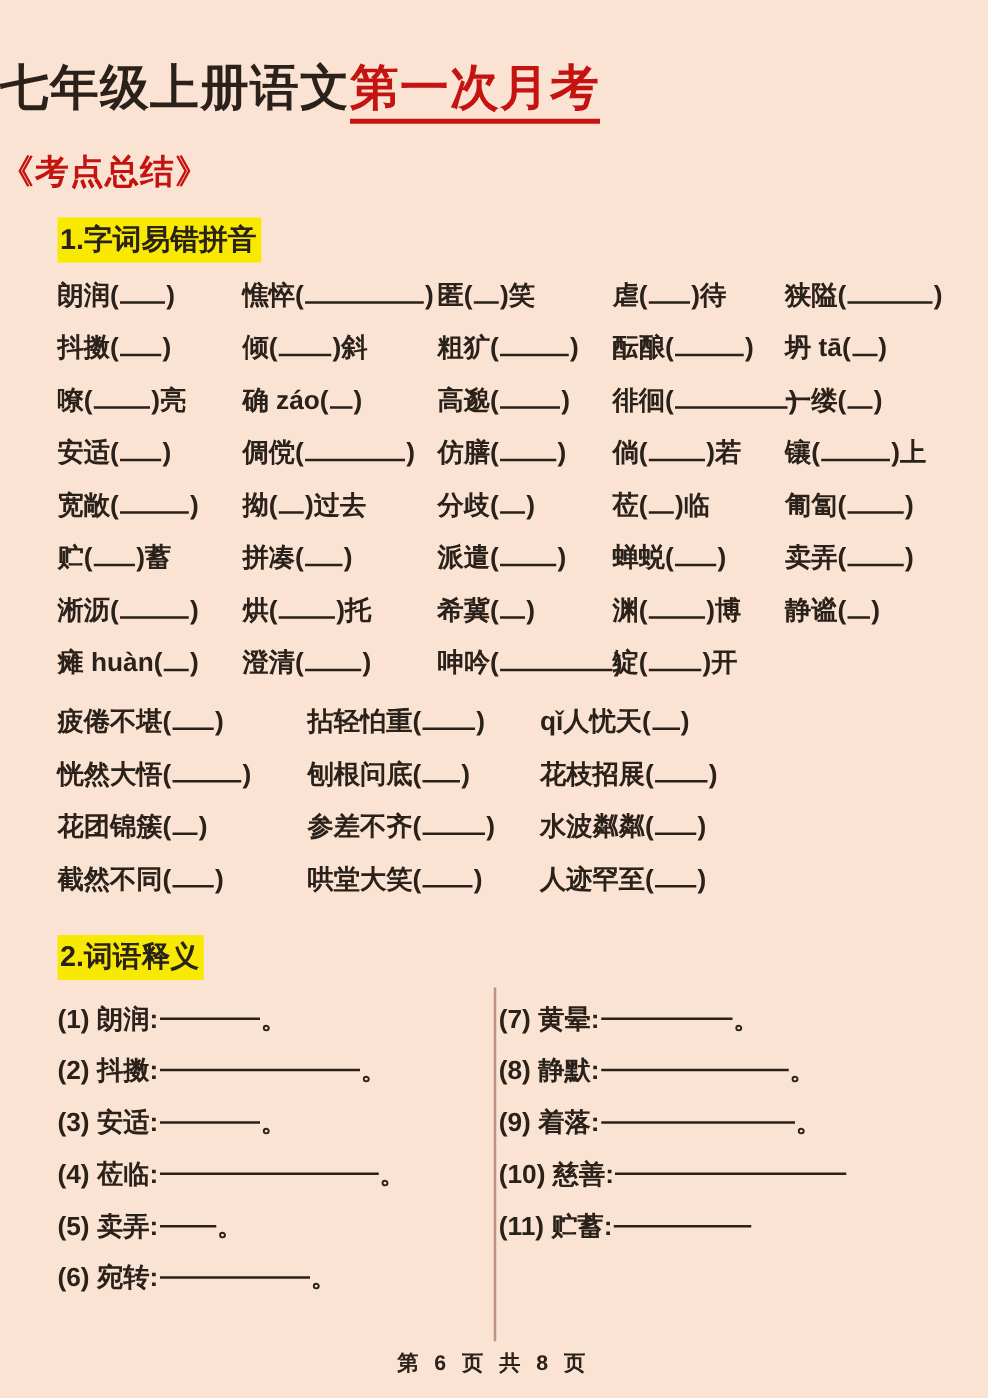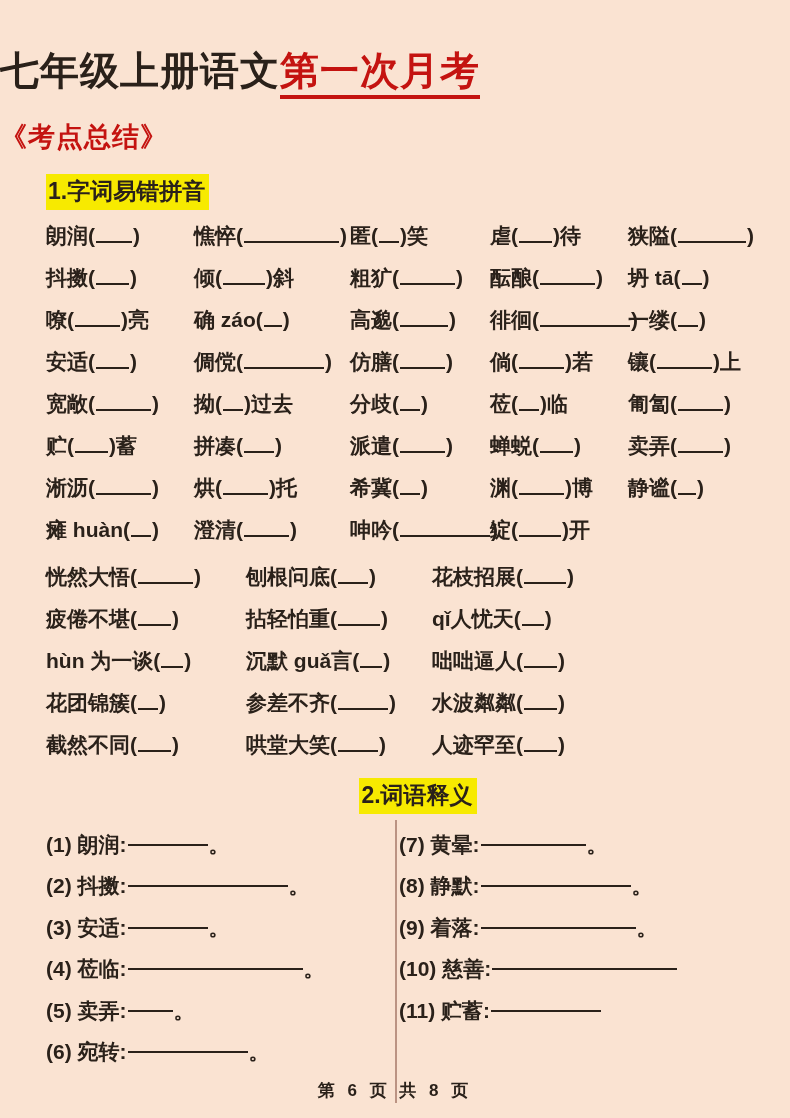--- a/index.html
+++ b/index.html
@@ -10,21 +10,21 @@
     font-family:"Liberation Sans","DejaVu Sans",sans-serif;
     font-weight:bold;
     color:#2a211a;
     position:relative;
     overflow:hidden;
   }
   .title { text-align:left; padding-top:50px; font-size:39px; letter-spacing:1px; line-height:1.1; }
   .title .t-red { color:#c41310; border-bottom:4px solid #c41310; padding-bottom:3px; }
   .subtitle { text-align:left; margin-top:26px; font-size:27px; color:#c41310; letter-spacing:1px; }
   .sec-head-wrap { margin:19px 0 0 46px; }
-  .sec-head-wrap.second { margin-top:12px;text-align:center; }
+  .sec-head-wrap.second { margin-top:24px; }
   .sec-head { display:inline-block; background:#f7ea00; font-size:23px; padding:2px 4px 3px 2px; }
   .grid { margin-left:46px; margin-top:5px; }
   .p-row { display:flex; height:42px; align-items:center; font-size:21px; }
   .p-cell { white-space:nowrap; }
   .row5 .p-cell:nth-child(1){ width:148px; }
   .row5 .p-cell:nth-child(2){ width:156px; }
   .row5 .p-cell:nth-child(3){ width:140px; }
   .row5 .p-cell:nth-child(4){ width:138px; }
   .row3 .p-cell:nth-child(1){ width:200px; }
   .row3 .p-cell:nth-child(2){ width:186px; }
@@ -101,33 +101,28 @@
     <div class="p-row row5">
       <span class="p-cell">瘫 huàn(<span class="blank" style="width: 20px;"></span>)</span>
       <span class="p-cell">澄清(<span class="blank" style="width: 45px;"></span>)</span>
       <span class="p-cell">呻吟(<span class="blank" style="width: 90px;"></span>)</span>
       <span class="p-cell">绽(<span class="blank" style="width: 42px;"></span>)开</span>
     </div>
   </div>
 
 <div class="grid" id="phrase-grid">
     <div class="p-row row3">
-      <span class="p-cell">恍然大悟(<span class="blank" style="width: 55px;"></span>)</span>
-      <span class="p-cell">刨根问底(<span class="blank" style="width: 30px;"></span>)</span>
-      <span class="p-cell">花枝招展(<span class="blank" style="width: 42px;"></span>)</span>
-    </div>
-    <div class="p-row row3">
       <span class="p-cell">疲倦不堪(<span class="blank" style="width: 33px;"></span>)</span>
       <span class="p-cell">拈轻怕重(<span class="blank" style="width: 42px;"></span>)</span>
       <span class="p-cell">qǐ人忧天(<span class="blank" style="width: 22px;"></span>)</span>
     </div>
     <div class="p-row row3">
-      <span class="p-cell">hùn 为一谈(<span class="blank" style="width: 22px;"></span>)</span>
-      <span class="p-cell">沉默 guǎ言(<span class="blank" style="width: 22px;"></span>)</span>
-      <span class="p-cell">咄咄逼人(<span class="blank" style="width: 33px;"></span>)</span>
+      <span class="p-cell">恍然大悟(<span class="blank" style="width: 55px;"></span>)</span>
+      <span class="p-cell">刨根问底(<span class="blank" style="width: 30px;"></span>)</span>
+      <span class="p-cell">花枝招展(<span class="blank" style="width: 42px;"></span>)</span>
     </div>
     <div class="p-row row3">
       <span class="p-cell">花团锦簇(<span class="blank" style="width: 20px;"></span>)</span>
       <span class="p-cell">参差不齐(<span class="blank" style="width: 50px;"></span>)</span>
       <span class="p-cell">水波粼粼(<span class="blank" style="width: 33px;"></span>)</span>
     </div>
     <div class="p-row row3">
       <span class="p-cell">截然不同(<span class="blank" style="width: 33px;"></span>)</span>
       <span class="p-cell">哄堂大笑(<span class="blank" style="width: 40px;"></span>)</span>
       <span class="p-cell">人迹罕至(<span class="blank" style="width: 33px;"></span>)</span>

